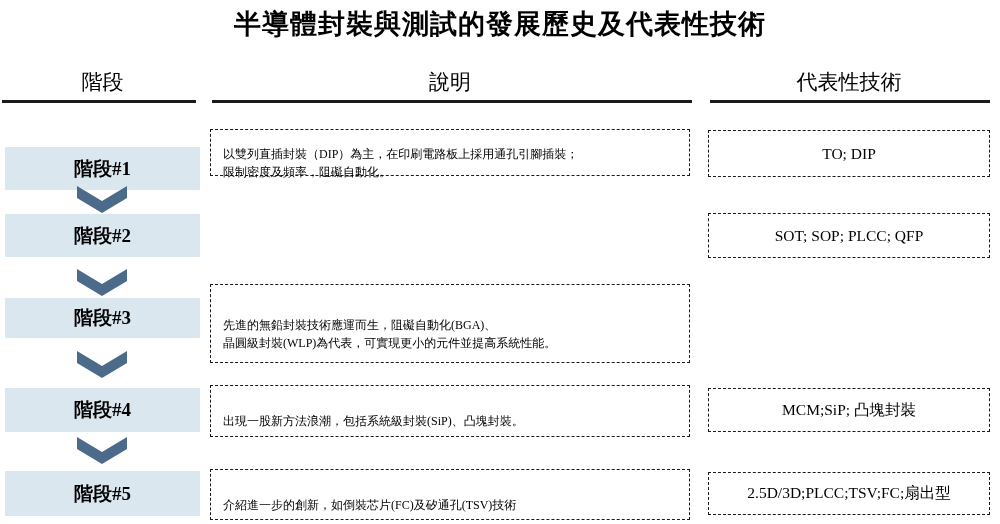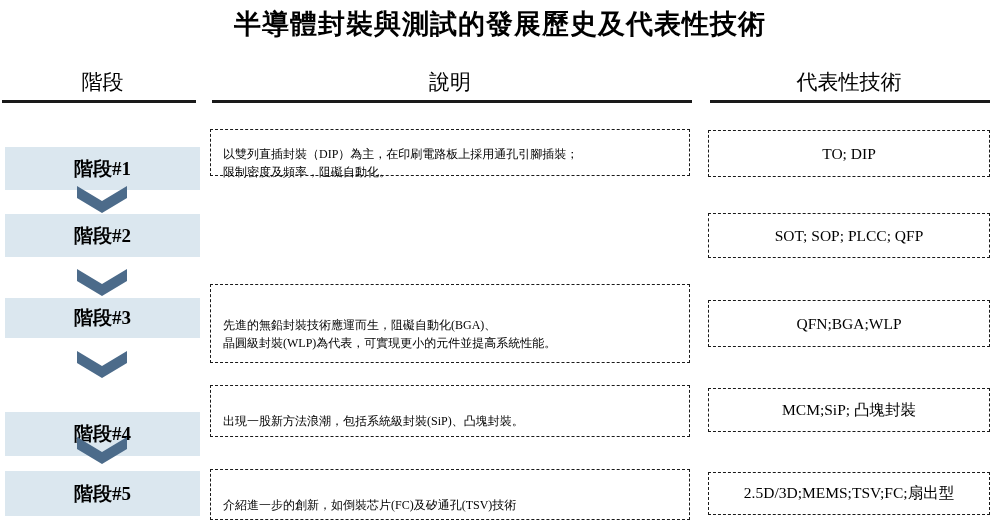--- a/index.html
+++ b/index.html
@@ -89,21 +89,21 @@
   .t1 { top: 130px; height: 47px; }
   .a1 { top: 186px; }
   .s2 { top: 214px; height: 43px; }
   .d2 { top: 203px; height: 59px; }
   .t2 { top: 213px; height: 45px; }
   .a2 { top: 269px; }
   .s3 { top: 298px; height: 40px; }
   .d3 { top: 284px; height: 79px; }
   .t3 { top: 300px; height: 47px; }
   .a3 { top: 351px; }
-  .s4 { top: 388px; height: 44px; margin-top: 24px; }
+  .s4 { top: 388px; height: 44px; }
   .d4 { top: 385px; height: 52px; }
   .t4 { top: 388px; height: 44px; }
   .a4 { top: 437px; }
   .s5 { top: 471px; height: 45px; }
   .d5 { top: 469px; height: 51px; }
   .t5 { top: 472px; height: 43px; }
 </style>
 </head>
 <body>
 
@@ -139,21 +139,20 @@
     <svg viewBox="0 0 50 27" xmlns="http://www.w3.org/2000/svg">
         <polygon points="0,0 25,15 50,0 50,12 25,27 0,12"></polygon>
       </svg>
   </div>
 
   <div class="stage-box s3">階段#3</div>
   <div class="desc-box d3">
     <span class="desc-text">先進的無鉛封裝技術應運而生，阻礙自動化(BGA)、
 晶圓級封裝(WLP)為代表，可實現更小的元件並提高系統性能。</span>
   </div>
-  <div class="tech-box t3">QFN;BGA;WLP</div>
 
   <div class="arrow a3">
     <svg viewBox="0 0 50 27" xmlns="http://www.w3.org/2000/svg">
         <polygon points="0,0 25,15 50,0 50,12 25,27 0,12"></polygon>
       </svg>
   </div>
 
   <div class="stage-box s4">階段#4</div>
   <div class="desc-box d4">
     <span class="desc-text">出現一股新方法浪潮，包括系統級封裝(SiP)、凸塊封裝。</span>
@@ -163,15 +162,15 @@
   <div class="arrow a4">
     <svg viewBox="0 0 50 27" xmlns="http://www.w3.org/2000/svg">
         <polygon points="0,0 25,15 50,0 50,12 25,27 0,12"></polygon>
       </svg>
   </div>
 
   <div class="stage-box s5">階段#5</div>
   <div class="desc-box d5">
     <span class="desc-text">介紹進一步的創新，如倒裝芯片(FC)及矽通孔(TSV)技術</span>
   </div>
-  <div class="tech-box t5">2.5D/3D;MEMS;TSV;FC;扇出型</div>
+  <div class="tech-box t5">2.5D/3D;PLCC;TSV;FC;扇出型</div>
 
 </div>
 
 </body></html>

